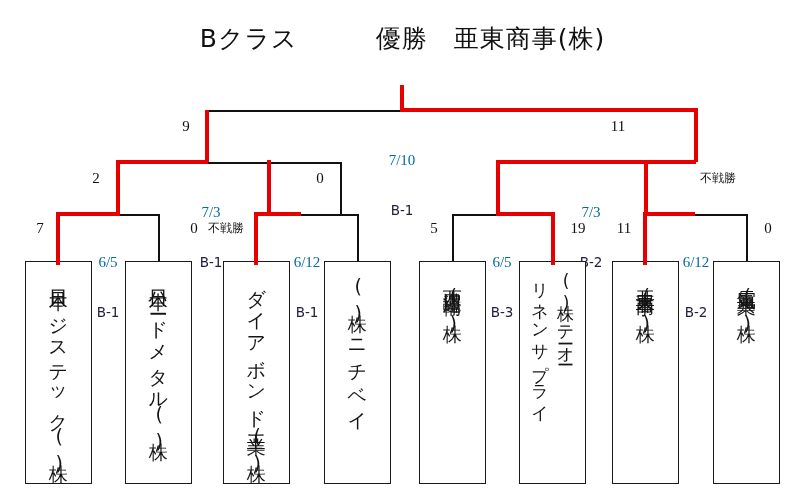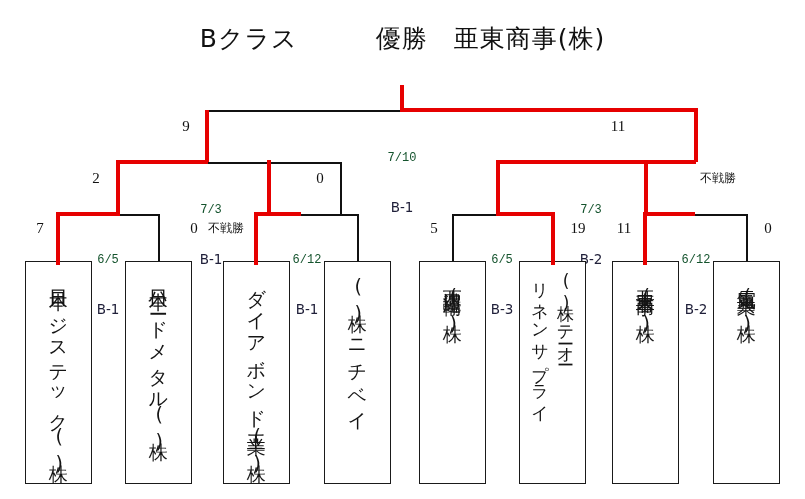--- a/index.html
+++ b/index.html
@@ -22,21 +22,21 @@
   .vline{position:absolute;background:#111;width:1.5px;}
   .rh{position:absolute;background:#e60000;height:4px;}
   .rv{position:absolute;background:#e60000;width:4px;}
 
   
   .match{
     position:absolute;text-align:center;line-height:1.22;
     font-family:"DejaVu Sans","Liberation Sans",sans-serif;
     font-size:13.5px;color:#1b1b2e;white-space:pre;
   }
-  .match .d{font-family:Liberation Mono, monospace;font-size:12px;color:#14532d;}
+  .match .d{font-family:Liberation Serif, serif;font-size:15px;color:#0369a1;}
   .match .c{font-size:13.5px;color:#20203a;}
   .score{
     position:absolute;font-family:"Liberation Serif","DejaVu Serif",serif;
     font-size:15px;color:#111;text-align:center;width:28px;
   }
   .bye{
     position:absolute;font-family:"DejaVu Sans","Liberation Sans",sans-serif;
     font-size:12px;color:#111;white-space:nowrap;
   }
 

